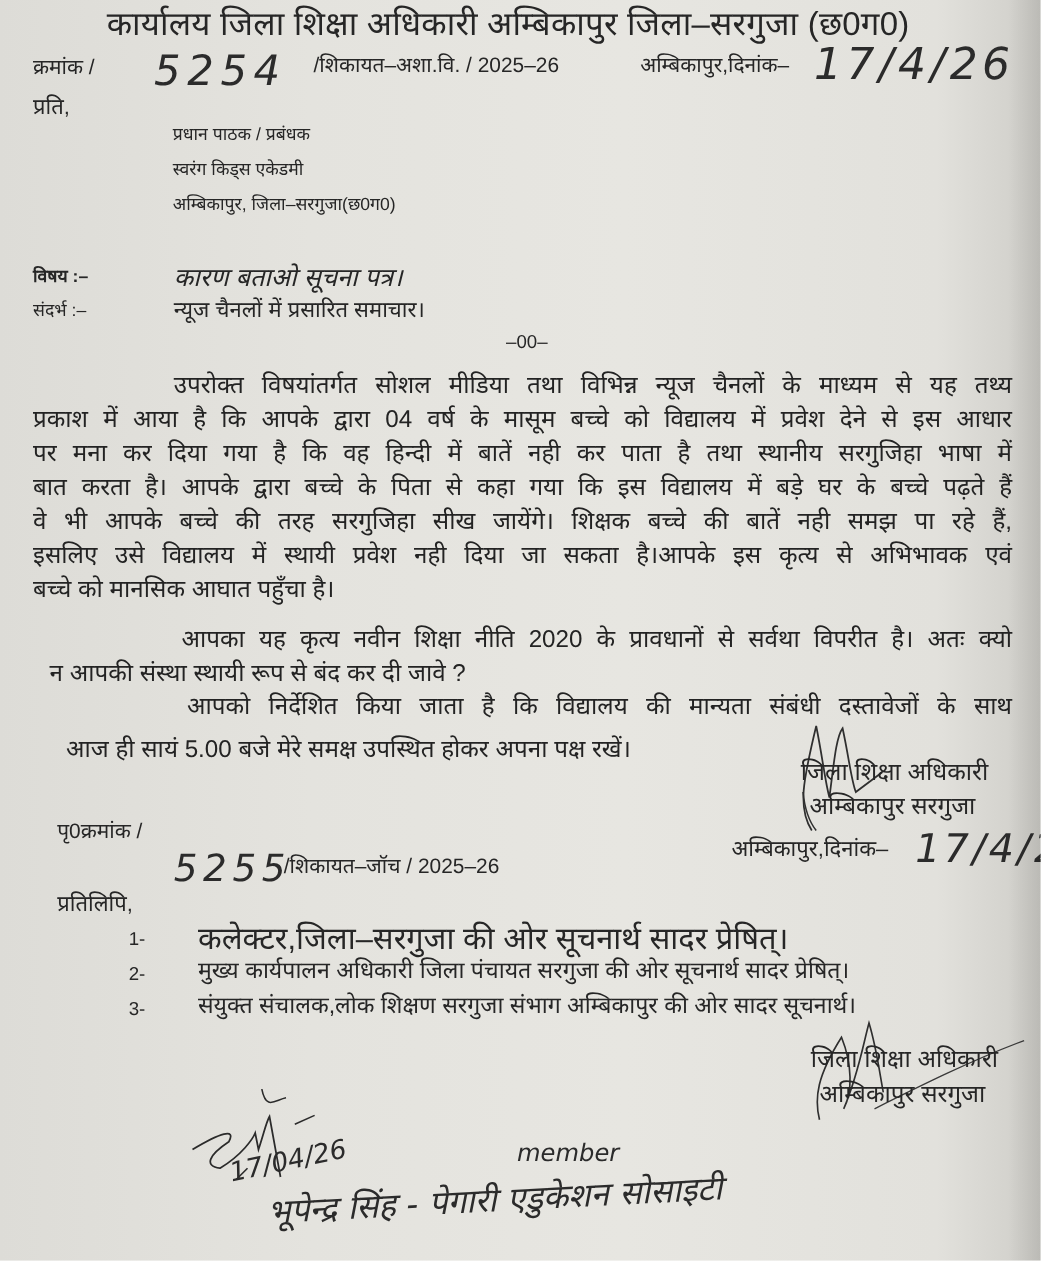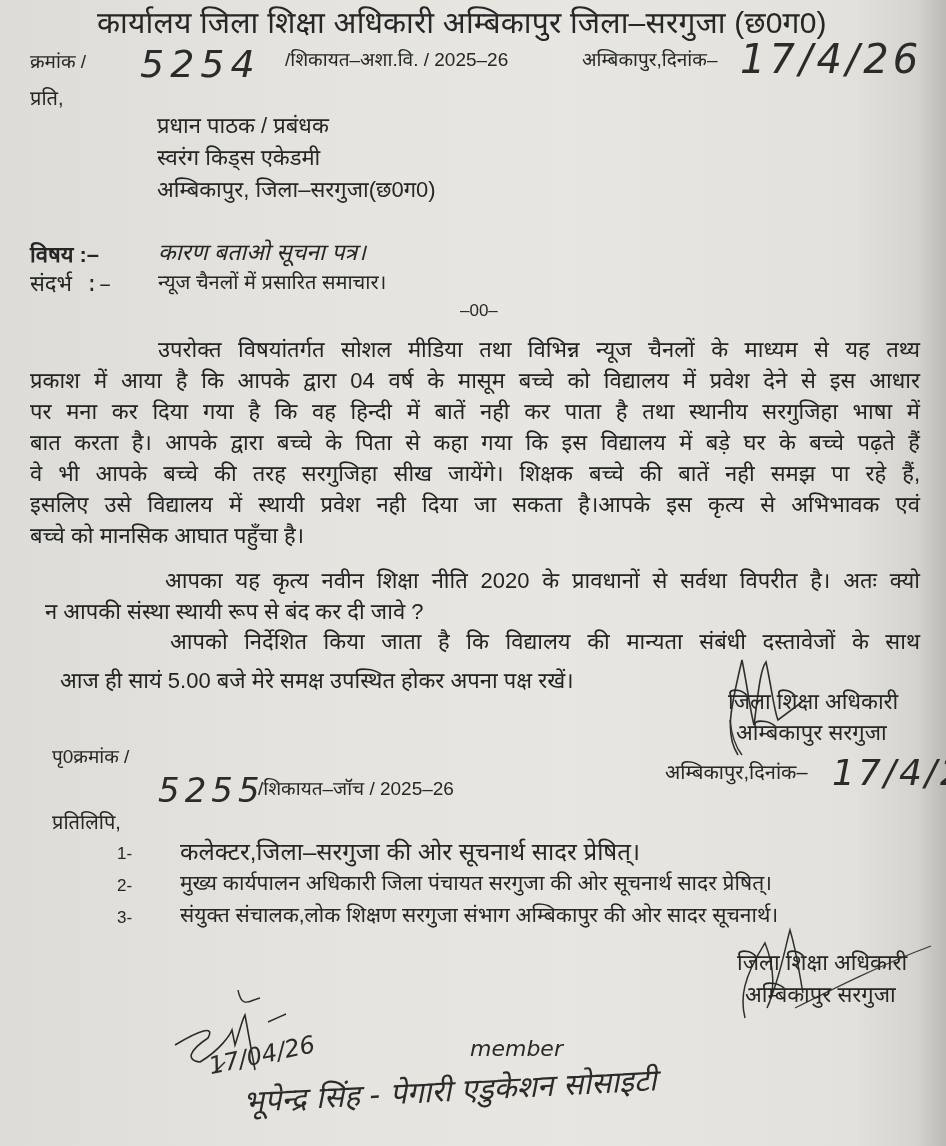--- a/index.html
+++ b/index.html
@@ -3,21 +3,21 @@
   <meta charset="utf-8">
   <style>
     html, body { margin: 0; padding: 0; }
     body {
       width: 946px; height: 1146px; overflow: hidden; position: relative;
       background: linear-gradient(90deg, #dddcd7 0%, #e4e3de 30%, #e7e6e1 60%, #e2e1dc 90%, #d4d3ce 97%, #c9c8c3 100%);
       color: #232323;
       font-family: "Liberation Sans", "DejaVu Sans", sans-serif;
     }
     .page { position: absolute; inset: 0; }
-    .t { position: absolute; white-space: nowrap; font-size: 22px; line-height: 1; color: #262626; }
+    .t { position: absolute; white-space: nowrap; font-size: 16px; line-height: 1; color: #262626; }
     .hdr { font-size: 30px; left: 97px; top: 8px; letter-spacing: 0.2px; }
     .hand {
       position: absolute; white-space: nowrap;
       font-family: "DejaVu Sans", sans-serif; font-weight: 300;
       color: #2b2b2b; font-style: italic;
     }
     .para { position: absolute; left: 30px; width: 890px; font-size: 22px; line-height: 31px; text-align: justify; }
     .para .line { display: block; white-space: nowrap; text-align-last: justify; }
     .para .line.last { text-align-last: left; }
     .indent { padding-left: 128px; }
@@ -43,21 +43,21 @@
   <div class="hand" style="left:740px; top:36px; font-size:40px; letter-spacing:4px;">17/4/26</div>
 
   <div class="t" style="left:30px; top:88px; font-size:20px;">प्रति,</div>
 
   <div class="t" style="left:157px; top:115px;">प्रधान पाठक / प्रबंधक</div>
   <div class="t" style="left:157px; top:147px;">स्वरंग किड्स एकेडमी</div>
   <div class="t" style="left:157px; top:179px;">अम्बिकापुर, जिला–सरगुजा(छ0ग0)</div>
 
   <div class="t" style="left:30px; top:244px;font-weight:bold;">विषय :–</div>
   <div class="t italic" style="left:158px; top:241px; font-size:23px;">कारण बताओ सूचना पत्र।</div>
-  <div class="t" style="left:30px; top:275px;font-family:Liberation Mono, monospace;">संदर्भ :–</div>
+  <div class="t" style="left:30px; top:275px;">संदर्भ :–</div>
   <div class="t" style="left:158px; top:272px; font-size:20px;">न्यूज चैनलों में प्रसारित समाचार।</div>
 
   <div class="t" style="left:460px; top:302px; font-size:17px;">–00–</div>
 
   <div class="para" style="top:334px;">
     <span class="line indent">उपरोक्त विषयांतर्गत सोशल मीडिया तथा विभिन्न न्यूज चैनलों के माध्यम से यह तथ्य</span>
     <span class="line">प्रकाश में आया है कि आपके द्वारा 04 वर्ष के मासूम बच्चे को विद्यालय में प्रवेश देने से इस आधार</span>
     <span class="line">पर मना कर दिया गया है कि वह हिन्दी में बातें नही कर पाता है तथा स्थानीय सरगुजिहा भाषा में</span>
     <span class="line">बात करता है। आपके द्वारा बच्चे के पिता से कहा गया कि इस विद्यालय में बड़े घर के बच्चे पढ़ते हैं</span>
     <span class="line">वे भी आपके बच्चे की तरह सरगुजिहा सीख जायेंगे। शिक्षक बच्चे की बातें नही समझ पा रहे हैं,</span>
@@ -85,21 +85,21 @@
   <div class="t" style="left:665px; top:762px; font-size:20px;">अम्बिकापुर,दिनांक–</div>
   <div class="hand" style="left:832px; top:752px; font-size:36px; letter-spacing:3px;">17/4/2</div>
 
   <div class="t" style="left:52px; top:747px; font-size:19px;">पृ0क्रमांक /</div>
   <div class="hand" style="left:158px; top:770px; font-size:34px; letter-spacing:5px;text-align:center;">5255</div>
   <div class="t" style="left:258px; top:779px; font-size:19px;">/शिकायत–जॉच / 2025–26</div>
 
   <div class="t" style="left:52px; top:812px; font-size:20px;">प्रतिलिपि,</div>
 
   <div class="t" style="left:117px; top:845px; font-size:17px;">1-</div>
-  <div class="t" style="left:180px; top:840px; font-size:24px;">कलेक्टर,जिला–सरगुजा की ओर सूचनार्थ सादर प्रेषित्।</div>
+  <div class="t" style="left:180px; top:840px; font-size:28px;">कलेक्टर,जिला–सरगुजा की ओर सूचनार्थ सादर प्रेषित्।</div>
   <div class="t" style="left:117px; top:877px; font-size:17px;">2-</div>
   <div class="t" style="left:180px; top:872px; font-size:21px;">मुख्य कार्यपालन अधिकारी जिला पंचायत सरगुजा की ओर सूचनार्थ सादर प्रेषित्।</div>
   <div class="t" style="left:117px; top:909px; font-size:17px;">3-</div>
   <div class="t" style="left:180px; top:904px; font-size:21px;">संयुक्त संचालक,लोक शिक्षण सरगुजा संभाग अम्बिकापुर की ओर सादर सूचनार्थ।</div>
 
   <svg class="sig-svg" style="left:735px; top:918px;" width="200" height="110" viewBox="0 0 200 110">
     <path d="M10 100 C5 80, 8 60, 30 25 C40 50, 40 75, 32 90 C45 60, 50 30, 55 12 C62 35, 65 60, 68 75" fill="none" stroke="#2f2f2f" stroke-width="1.5"></path>
     <path d="M60 90 C100 70, 150 45, 196 28" fill="none" stroke="#3a3a3a" stroke-width="1.2"></path>
   </svg>
   <div class="t" style="left:737px; top:952px; font-size:22px;">जिला शिक्षा अधिकारी</div>

